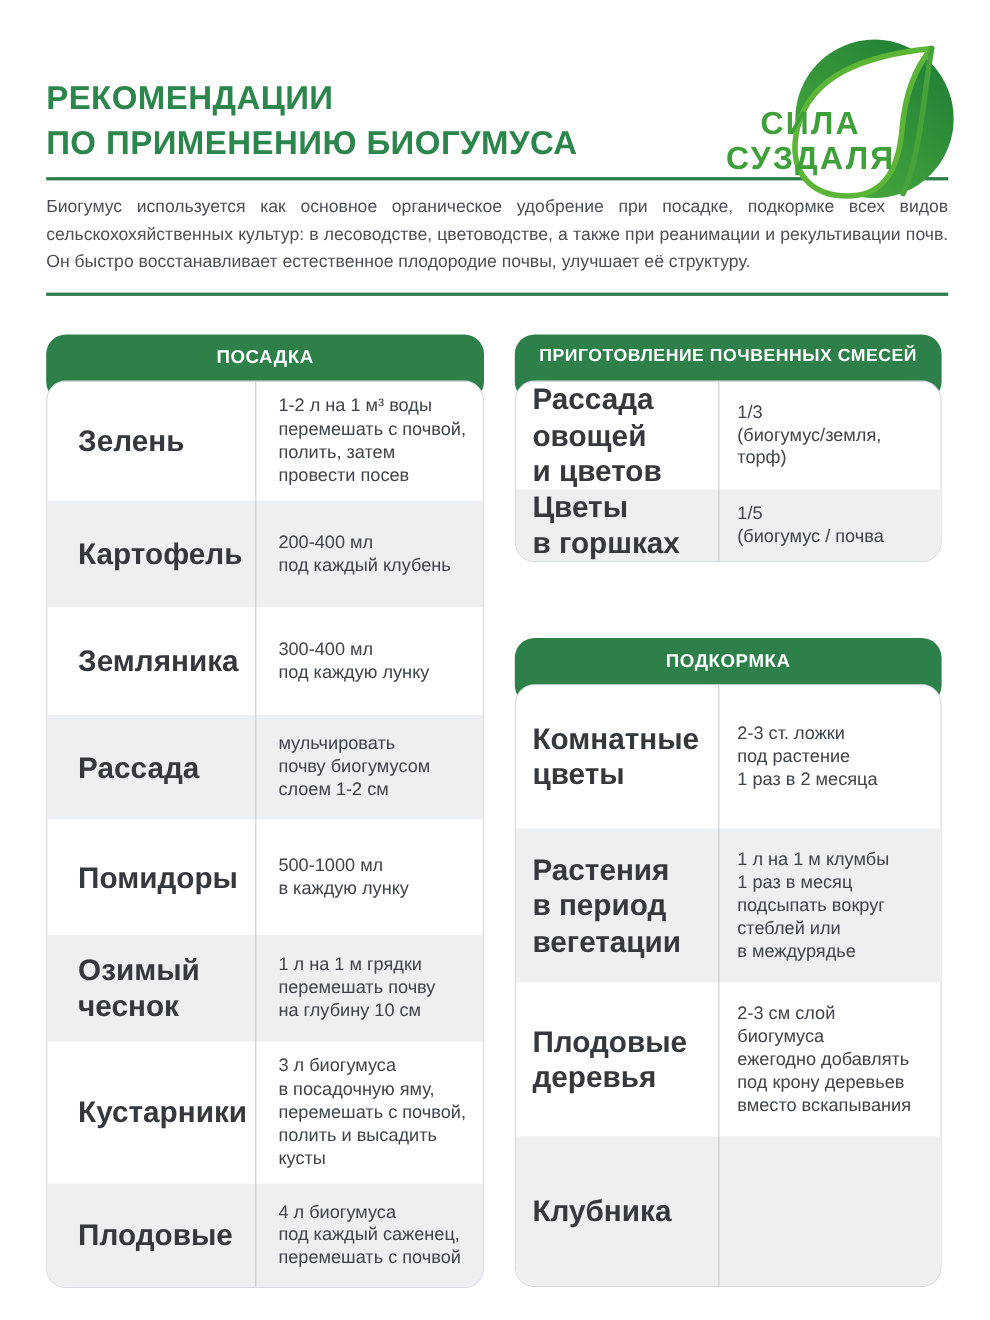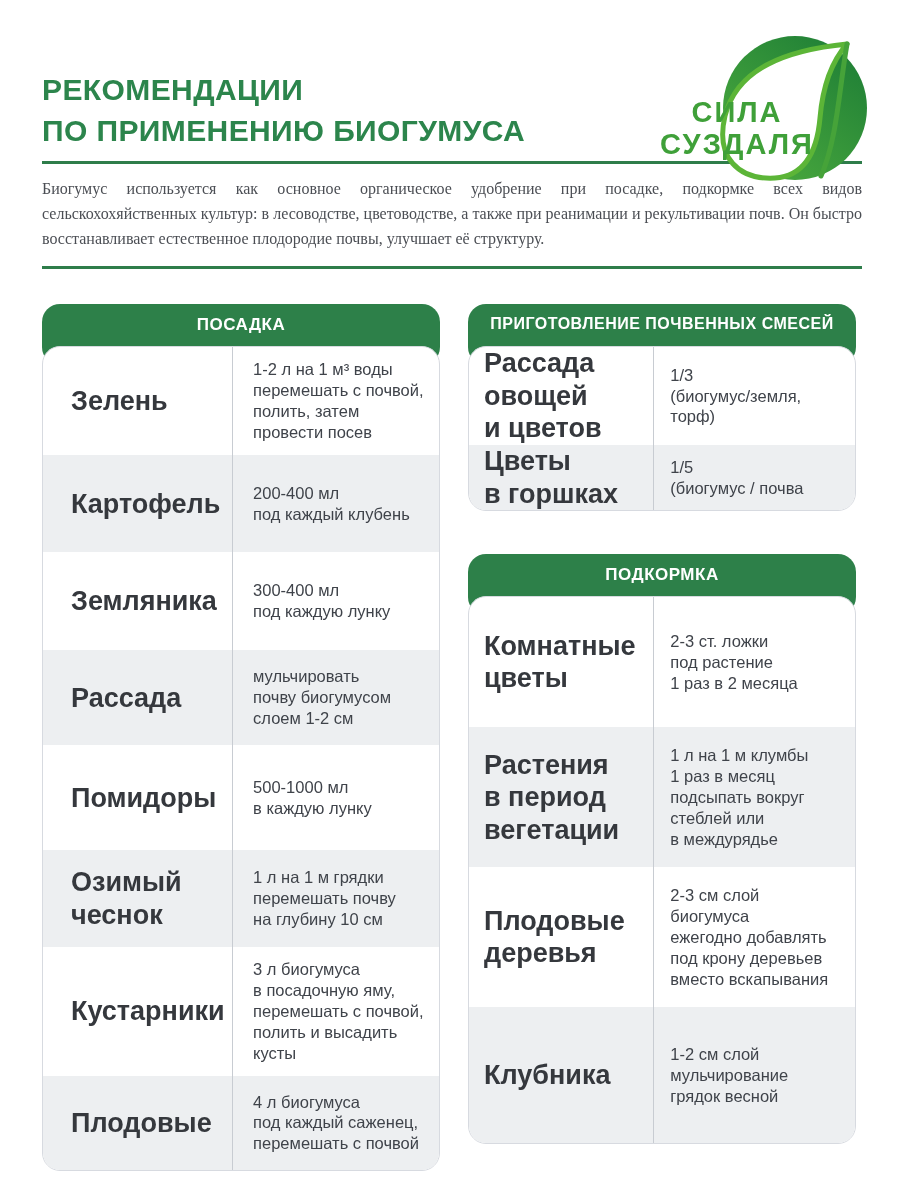--- a/index.html
+++ b/index.html
@@ -11,26 +11,26 @@
                 padding:30px 28px 0 42px; height:161px; }
   .page-title { margin-top:40px; color:#2c854c; font-size:30px; font-weight:700;
                 line-height:1.35; letter-spacing:.4px; white-space:pre-line; }
   .logo-svg { flex:0 0 auto; }
   .logo-text { fill:#3fa039; font-weight:700; letter-spacing:2px; font-size:29px;
                font-family:"Liberation Sans","DejaVu Sans",sans-serif; }
 
   .rule { height:3px; background:#2e7d4a; margin:0 38px 0 42px; }
 
   .intro { margin:0 38px 0 42px; padding:13px 0 15px; color:#4b4e54; font-size:16px;
-           line-height:1.55; text-align:justify;font-family:Liberation Serif, serif; }
+           line-height:1.55; text-align:justify; }
 
   
   .tables { display:flex; gap:28px; padding:35px 38px 0 42px; align-items:flex-start; }
   .col-left  { width:398px; }
-  .col-right { width:388px; display:flex; flex-direction:column; }
+  .col-right { width:388px; display:flex; flex-direction:column;gap:26px; }
 
   .table-header { background:#2d8049; color:#ffffff; font-weight:700; font-size:17px;
                   letter-spacing:.5px; text-align:center; border-radius:18px;
                   height:61px; padding-top:11px; }
   .table-header.small { font-size:16px; }
   .table-body { background:#ffffff; border:1px solid #d7dae0; border-radius:18px;
                 margin-top:-19px; overflow:hidden; position:relative; }
 
   .row { display:flex; align-items:stretch; }
   .row:nth-child(even) { background:#edeff1; }
@@ -194,22 +194,19 @@
             <div class="cell-label">Плодовые
 деревья</div>
             <div class="cell-value">2-3 см слой
 биогумуса
 ежегодно добавлять
 под крону деревьев
 вместо вскапывания</div>
           </div>
           <div class="row">
             <div class="cell-label">Клубника</div>
-            <div class="cell-value">1-2 см слой
-мульчирование
-грядок весной</div>
           </div>
         </div>
       </div>
 
     </div>
   </div>
 </div>
 
 </body></html>

